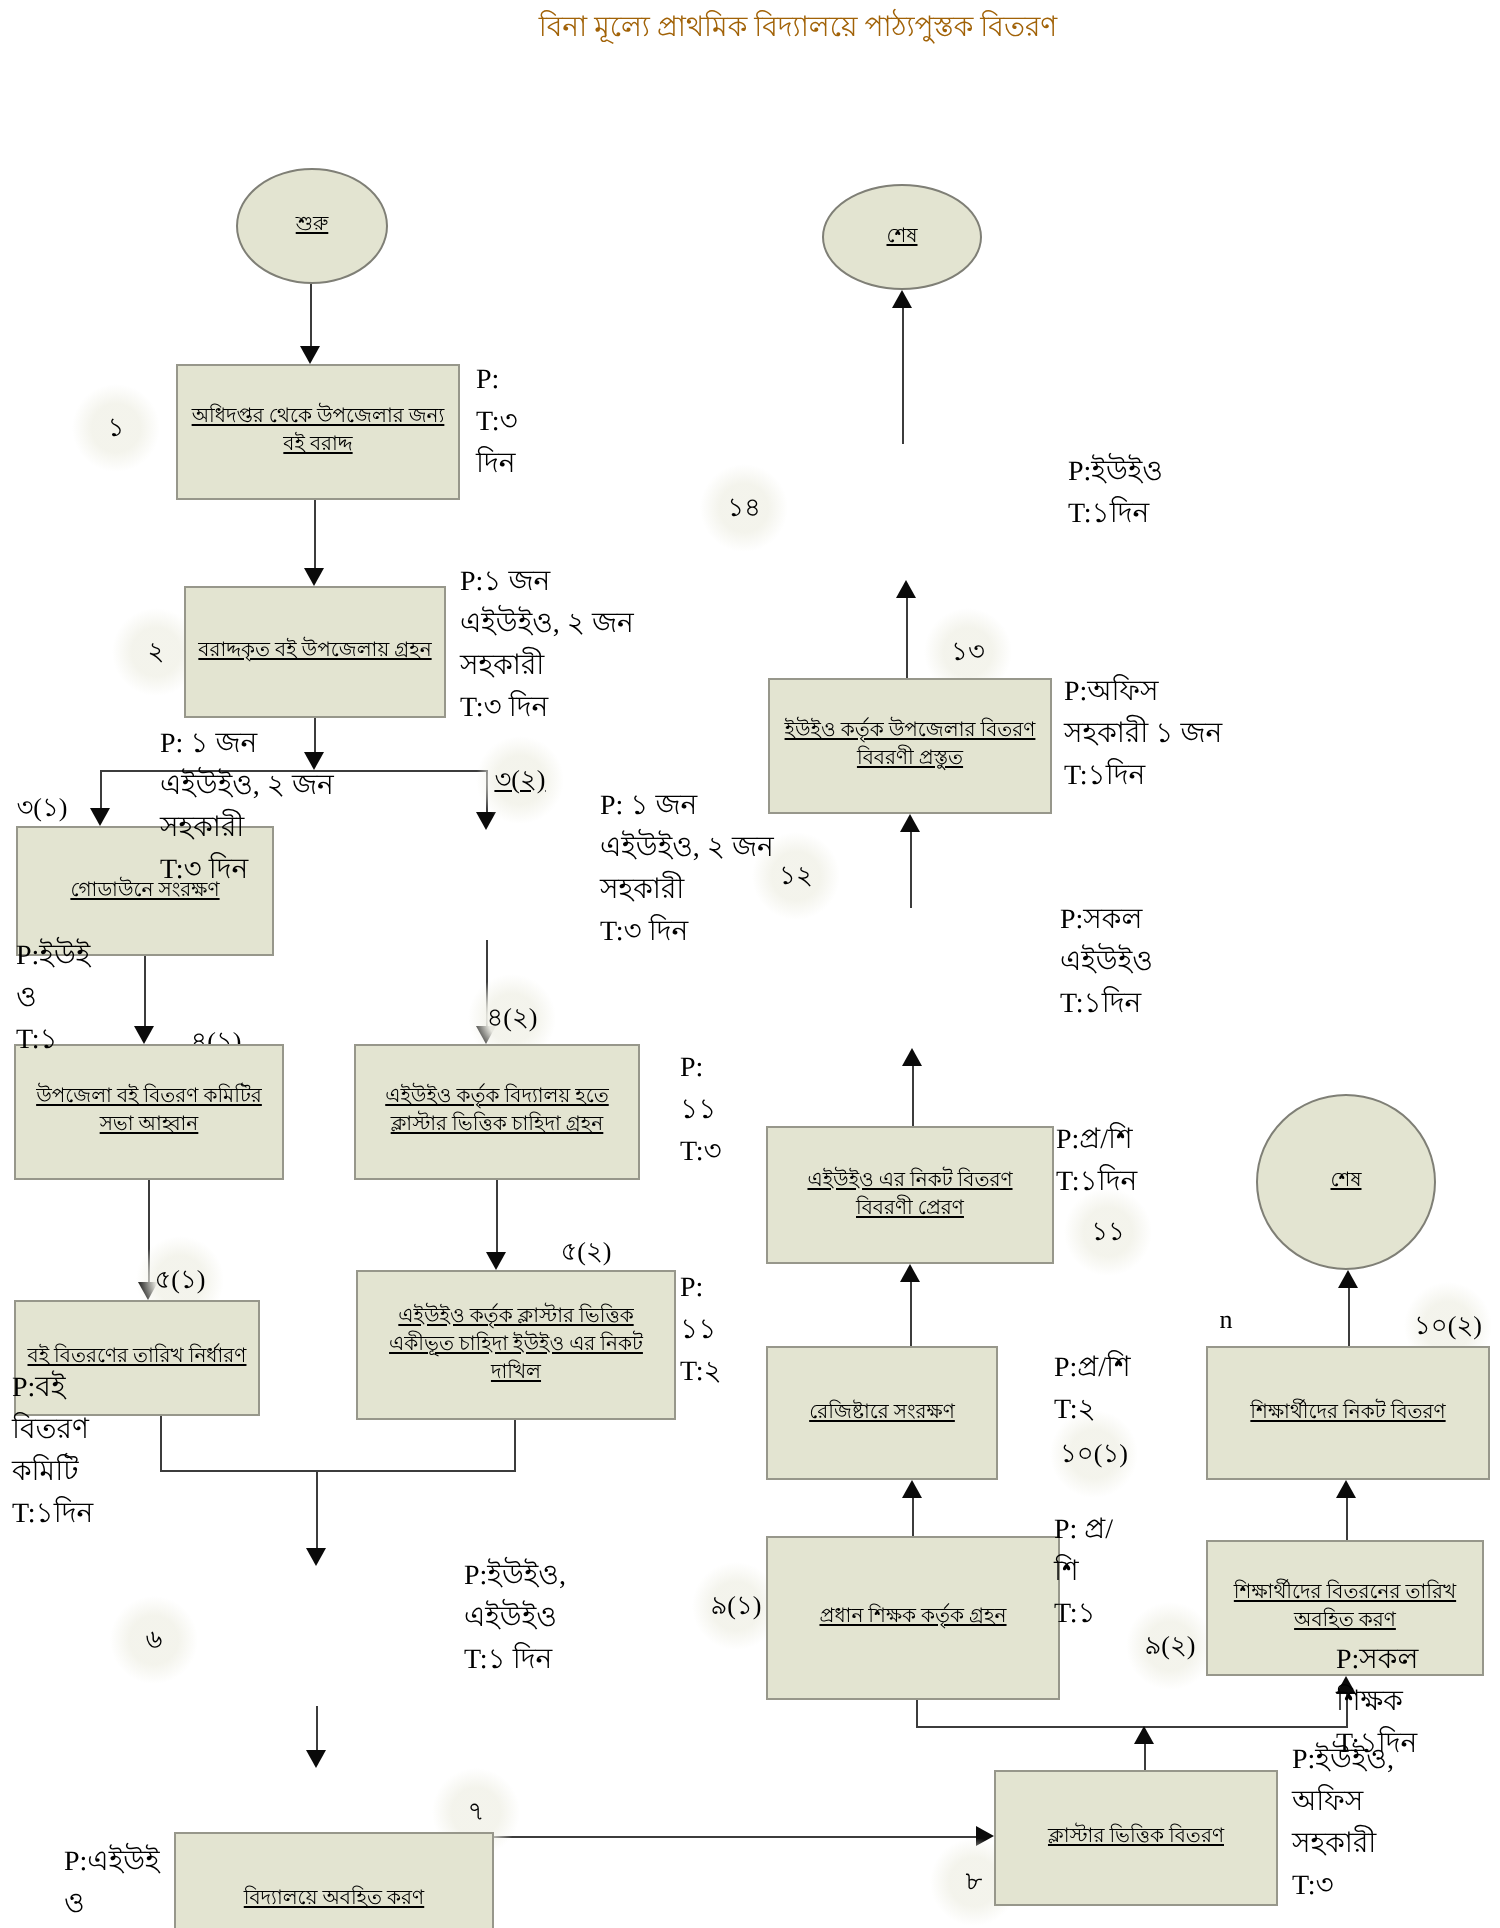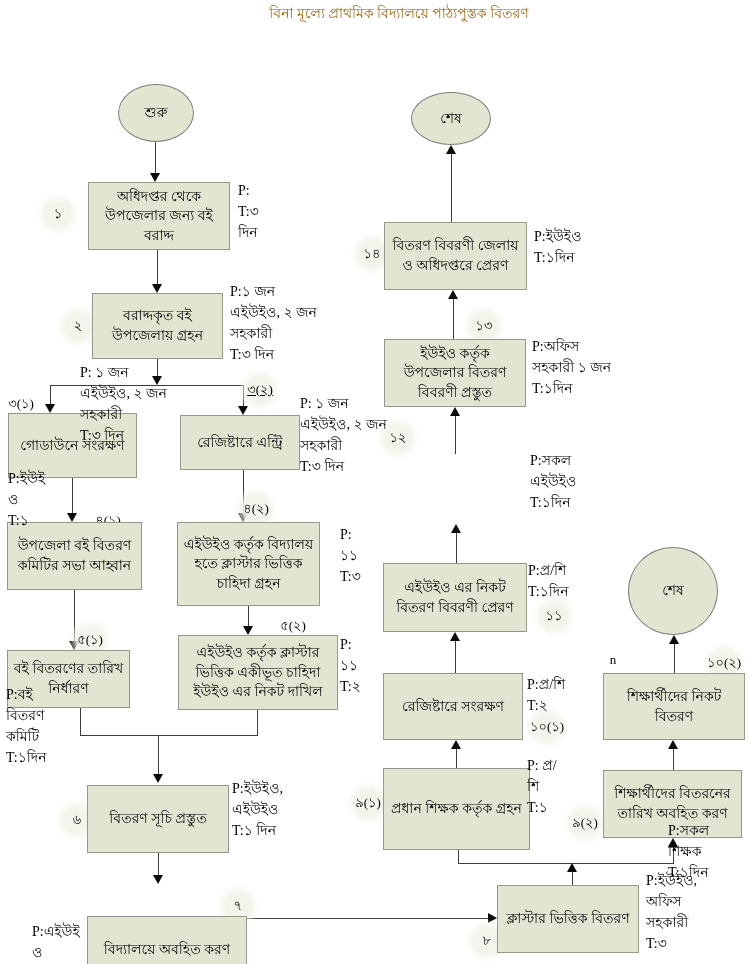--- a/index.html
+++ b/index.html
@@ -9,22 +9,22 @@
   }
   .title {
     position:absolute; top:2px; left:0; width:100%;
     text-align:center; font-size:14px; color:#a16207;margin-left:24px;
   }
   .node {
     position:absolute; box-sizing:border-box;
     background:var(--box-fill,#e3e4d1);
     border:1px solid var(--box-border,#97978b);
     display:flex; align-items:center; justify-content:center;
-    text-align:center; font-size:14px; line-height:1.4;
-    padding:2px 5px; z-index:3;
+    text-align:center; font-size:10px; line-height:1.4;
+    padding:2px 5px; z-index:3;text-decoration:underline;
   }
   .node-oval { border-radius:50%; border-color:#7f7f76; }
   .seg { position:absolute; background:var(--line,#3c3c3c); z-index:1; }
   .arrow { position:absolute; width:0; height:0; z-index:2; }
   .arrow-down  { border-left:5px solid transparent; border-right:5px solid transparent; border-top:9px solid #0a0a0a; }
   .arrow-up    { border-left:5px solid transparent; border-right:5px solid transparent; border-bottom:9px solid #0a0a0a; }
   .arrow-right { border-top:5px solid transparent; border-bottom:5px solid transparent; border-left:9px solid #0a0a0a; }
   .badge {
     position:absolute; width:44px; height:44px;
     display:flex; align-items:center; justify-content:center;
@@ -160,64 +160,55 @@
     </div>
     <div class="node" style="left: 88px; top: 182px; width: 142px; height: 68px; justify-content: flex-end;">
       <span>অধিদপ্তর থেকে উপজেলার জন্য বই বরাদ্দ</span>
     </div>
     <div class="node" style="left: 92px; top: 293px; width: 131px; height: 66px;">
       <span>বরাদ্দকৃত বই উপজেলায় গ্রহন</span>
     </div>
     <div class="node" style="left: 8px; top: 413px; width: 129px; height: 65px;">
       <span>গোডাউনে সংরক্ষণ</span>
     </div>
-    <div class="node" style="left: 180px; top: 415px; width: 120px; height: 55px;">
-      <span>রেজিষ্টারে এন্ট্রি</span>
-    </div>
     <div class="node" style="left: 7px; top: 522px; width: 135px; height: 68px;">
       <span>উপজেলা বই বিতরণ কমিটির সভা আহ্বান</span>
     </div>
-    <div class="node" style="left: 177px; top: 522px; width: 143px; height: 84px;">
+    <div class="node" style="left: 177px; top: 522px; width: 143px; height: 68px;">
       <span>এইউইও কর্তৃক বিদ্যালয় হতে ক্লাস্টার ভিত্তিক চাহিদা গ্রহন</span>
     </div>
     <div class="node" style="left: 7px; top: 650px; width: 123px; height: 58px;">
       <span>বই বিতরণের তারিখ নির্ধারণ</span>
     </div>
     <div class="node" style="left: 178px; top: 635px; width: 160px; height: 75px;">
       <span>এইউইও কর্তৃক ক্লাস্টার ভিত্তিক একীভূত চাহিদা ইউইও এর নিকট দাখিল</span>
     </div>
-    <div class="node" style="left: 87px; top: 785px; width: 142px; height: 68px;">
-      <span>বিতরণ সূচি প্রস্তুত</span>
-    </div>
     <div class="node" style="left: 87px; top: 916px; width: 160px; height: 68px;">
       <span>বিদ্যালয়ে অবহিত করণ</span>
     </div>
     <div class="node" style="left: 497px; top: 885px; width: 142px; height: 68px;">
       <span>ক্লাস্টার ভিত্তিক বিতরণ</span>
     </div>
     <div class="node" style="left: 383px; top: 768px; width: 147px; height: 82px;">
       <span>প্রধান শিক্ষক কর্তৃক গ্রহন</span>
     </div>
     <div class="node" style="left: 603px; top: 770px; width: 139px; height: 68px;">
       <span>শিক্ষার্থীদের বিতরনের তারিখ অবহিত করণ</span>
     </div>
-    <div class="node" style="left: 383px; top: 673px; width: 140px; height: 67px;">
+    <div class="node" style="left: 383px; top: 673px; width: 116px; height: 67px;">
       <span>রেজিষ্টারে সংরক্ষণ</span>
     </div>
     <div class="node" style="left: 603px; top: 673px; width: 142px; height: 67px;">
       <span>শিক্ষার্থীদের নিকট বিতরণ</span>
     </div>
     <div class="node" style="left: 383px; top: 563px; width: 144px; height: 69px;">
       <span>এইউইও এর নিকট বিতরণ বিবরণী প্রেরণ</span>
     </div>
     <div class="node" style="left: 384px; top: 339px; width: 142px; height: 68px;">
       <span>ইউইও কর্তৃক উপজেলার বিতরণ বিবরণী প্রস্তুত</span>
-    </div>
-    <div class="node" style="left: 384px; top: 222px; width: 143px; height: 68px;">
-      <span>বিতরণ বিবরণী জেলায় ও অধিদপ্তরে প্রেরণ</span>
     </div>
     <div class="node node-oval" style="left: 411px; top: 92px; width: 80px; height: 53px;">
       <span>শেষ</span>
     </div>
     <div class="node node-oval" style="left: 628px; top: 547px; width: 90px; height: 88px;">
       <span>শেষ</span>
     </div>
     <div class="annotation" style="left: 238px; top: 180px;">P:
 T:৩
 দিন</div>

